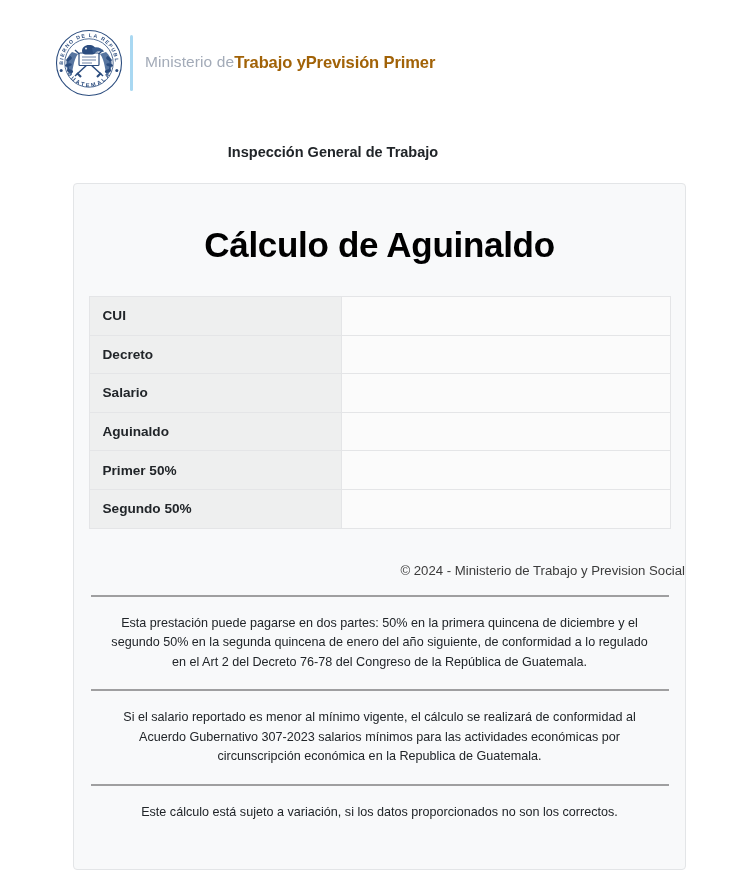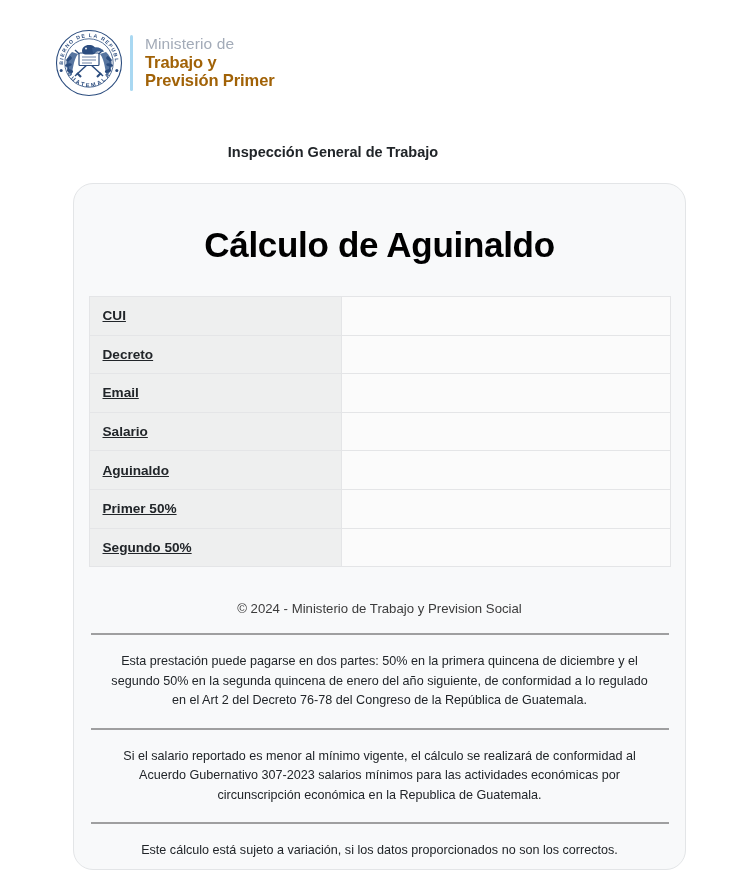--- a/index.html
+++ b/index.html
@@ -34,21 +34,20 @@
   .brand-divider {
     width: 3px;
     height: 56px;
     background: #a9d8f2;
     margin-left: 4px;
     margin-right: 12px;
     border-radius: 2px;
   }
   .brand-text {
     display: flex;
-    flex-direction: column;
     line-height: 1.08;
   }
   .brand-line1 {
     font-size: 15.5px;
     color: #a3abb8;
     font-weight: 400;
     letter-spacing: 0.1px;
     margin-bottom: 1px;
   }
   .brand-line2,
@@ -74,21 +73,21 @@
   
   .card {
     position: absolute;
     left: 73px;
     top: 183px;
     width: 613px;
     height: 687px;
     box-sizing: border-box;
     background: #f8f9fa;
     border: 1px solid #e3e5e7;
-    border-radius: 20px;
+    border-radius: 4px;
   }
 
   .card-title {
     text-align: center;
     font-size: 35px;
     font-weight: bold;
     color: #000000;
     letter-spacing: -0.3px;
     margin-top: 41px;
     margin-bottom: 0;
@@ -98,41 +97,40 @@
   .data-table {
     width: 582px;
     margin: 0 auto;
     margin-top: 31px;
     border-collapse: collapse;
     table-layout: fixed;
     background: #fcfcfc;
   }
   .data-table tr {
     height: 38.6px;
-    text-decoration: underline;
   }
   .data-table td {
     border: 1px solid #e4e5e7;
     padding: 0 0 0 13px;
     font-size: 13.6px;
     vertical-align: middle;
   }
   .data-table td.cell-label {
     width: 238px;
     background: #eeefef;
     font-weight: bold;
     color: #212529;
   }
   .data-table td.cell-value {
     background: #fbfbfb;
   }
 
   
   .copyright {
-    text-align: center;
+    text-align: right;
     font-size: 13.2px;
     color: #3c3c3c;
     margin-top: 34px;
   }
 
   
   .notes {
     width: 578px;
     margin: 0 auto;
     margin-top: 17px;
@@ -225,24 +223,20 @@
   <h1 class="card-title">Cálculo de Aguinaldo</h1>
 
   <table class="data-table">
     <tbody>
       <tr>
         <td class="cell-label">CUI</td>
         <td class="cell-value"></td>
       </tr>
       <tr>
         <td class="cell-label">Decreto</td>
-        <td class="cell-value"></td>
-      </tr>
-      <tr>
-        <td class="cell-label">Email</td>
         <td class="cell-value"></td>
       </tr>
       <tr>
         <td class="cell-label">Salario</td>
         <td class="cell-value"></td>
       </tr>
       <tr>
         <td class="cell-label">Aguinaldo</td>
         <td class="cell-value"></td>
       </tr>

